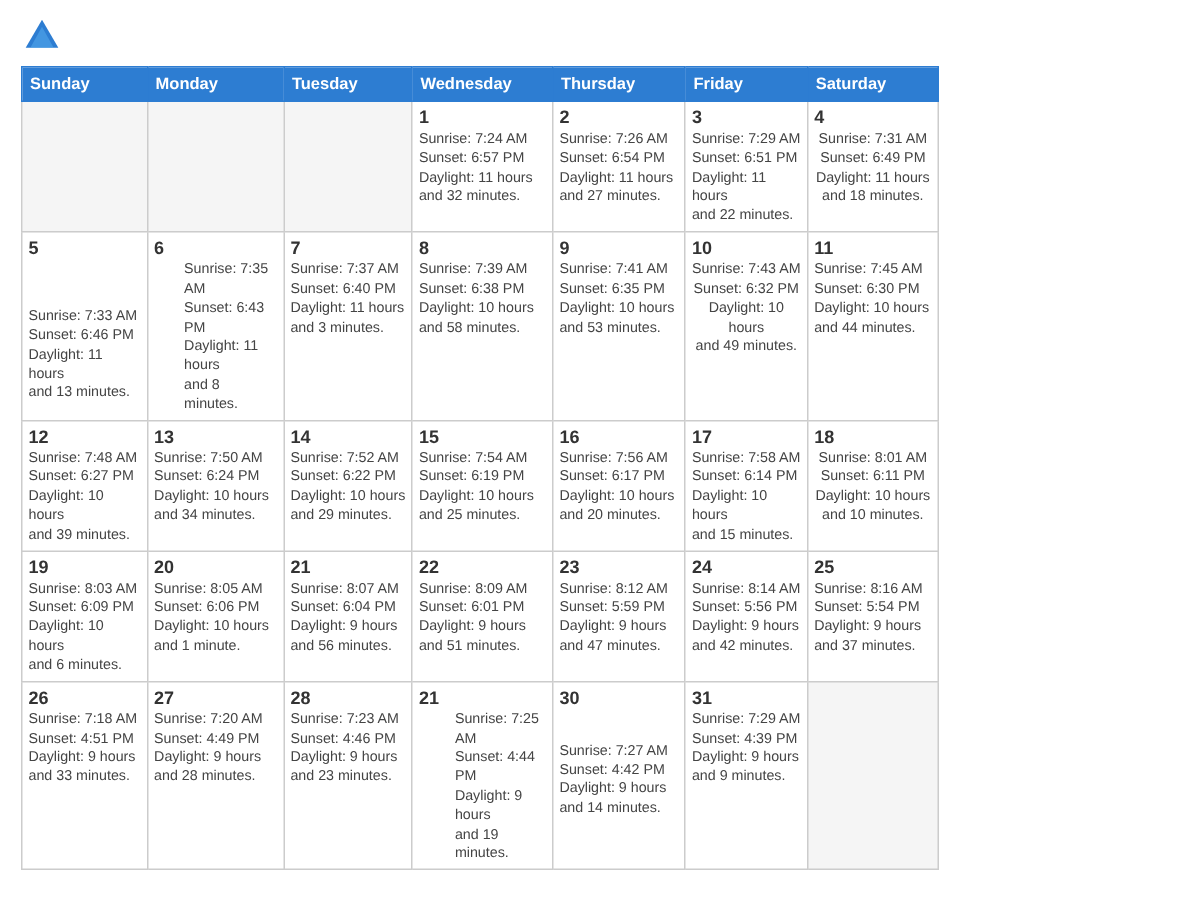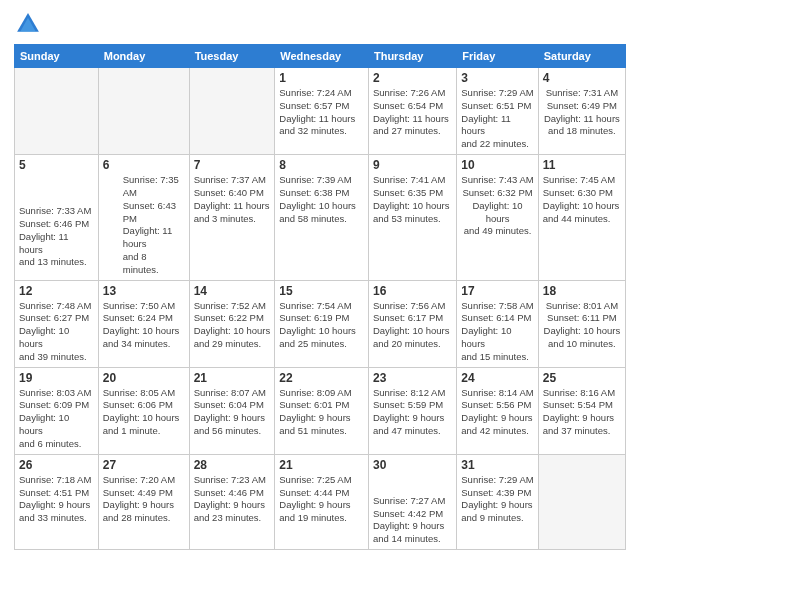--- a/index.html
+++ b/index.html
@@ -332,21 +332,21 @@
           </td>
           <td>
             <span class="day-num">28</span>
             <div class="day-info" style="white-space: pre-line;">Sunrise: 7:23 AM
 Sunset: 4:46 PM
 Daylight: 9 hours
 and 23 minutes.</div>
           </td>
           <td>
             <span class="day-num">21</span>
-            <div class="day-info" style="white-space: pre-line;">Sunrise: 7:25 AM
+            <div class="day-info" style="white-space: pre-line; margin-left: 24px;">Sunrise: 7:25 AM
 Sunset: 4:44 PM
 Daylight: 9 hours
 and 19 minutes.</div>
           </td>
           <td>
             <span class="day-num">30</span>
             <div class="day-info" style="white-space: pre-line; margin-top: 23px;">Sunrise: 7:27 AM
 Sunset: 4:42 PM
 Daylight: 9 hours
 and 14 minutes.</div>

